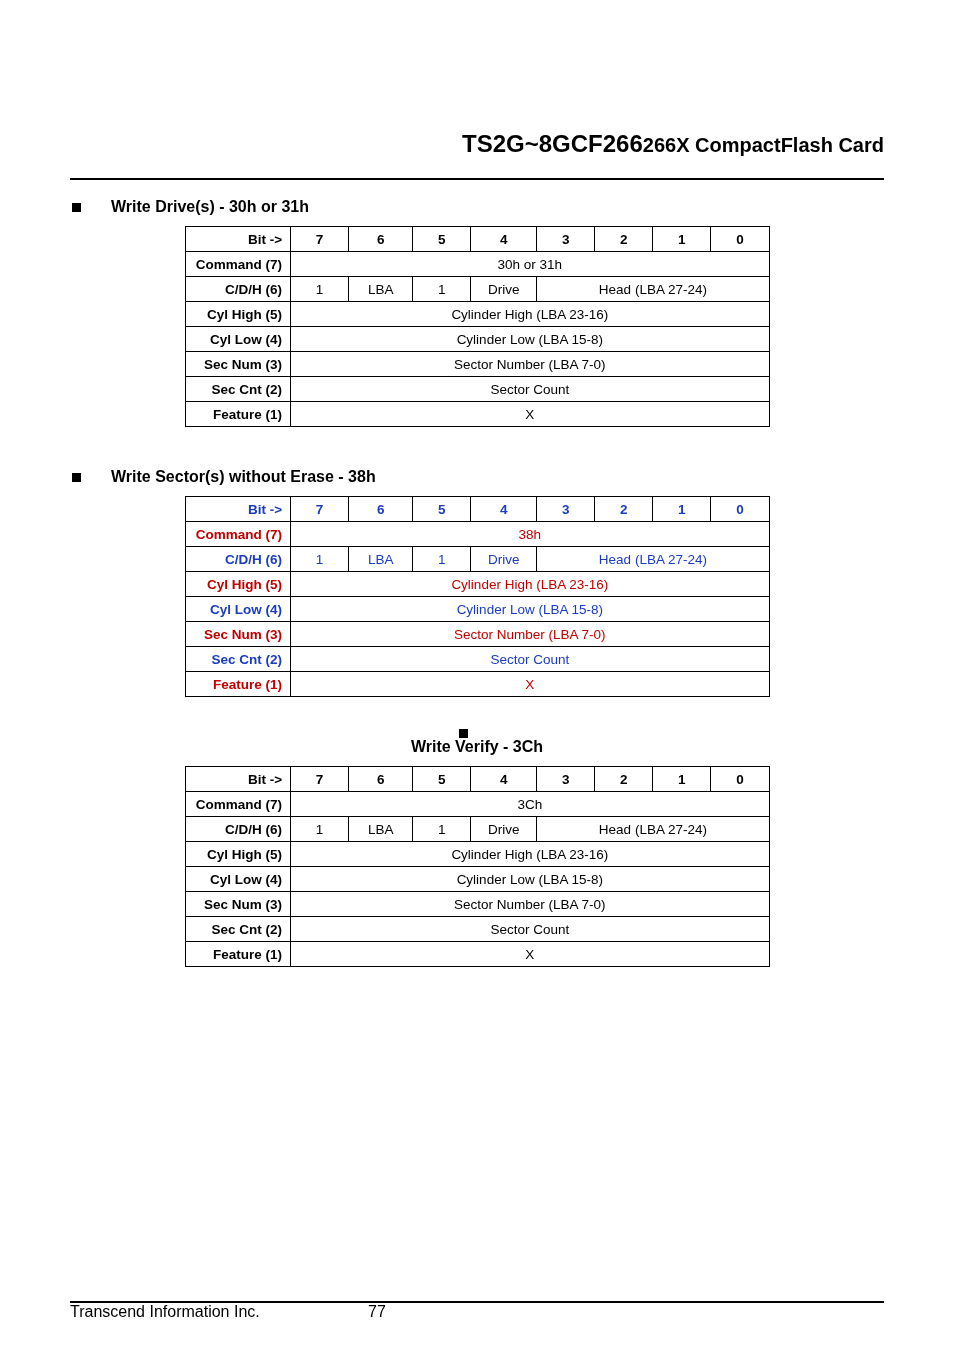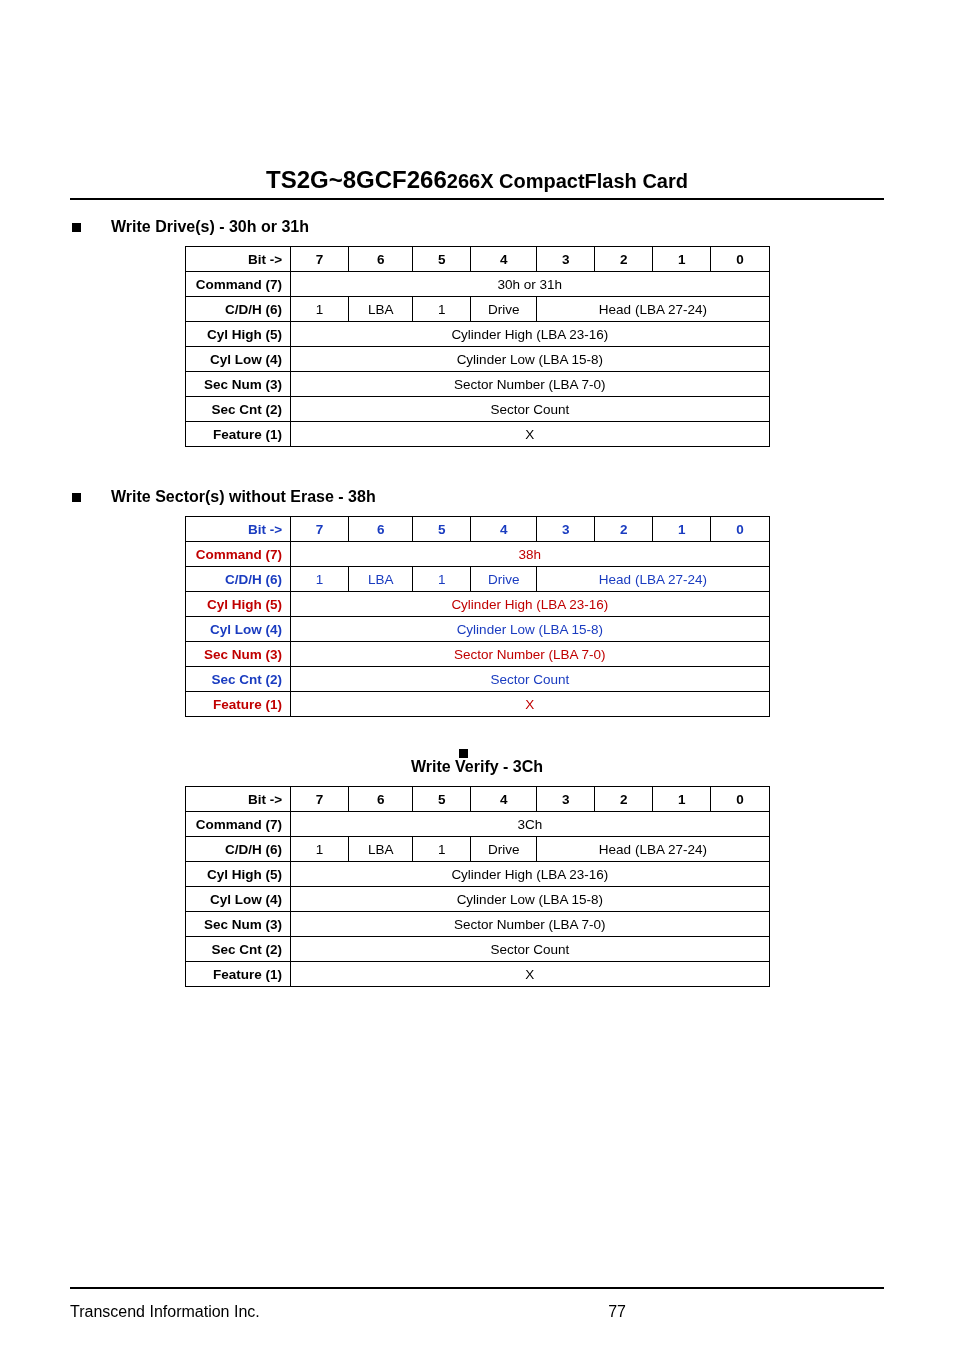--- a/index.html
+++ b/index.html
@@ -17,25 +17,25 @@
     box-sizing: border-box;
     height: 100%;
     display: flex;
     flex-direction: column;
   }
   .content {
     flex: 1;
   }
   .header-row {
     display: flex;
-    justify-content: center;
+    justify-content: flex-end;
     align-items: baseline;
     border-bottom: 2.5px solid #000;
-    padding-bottom: 4px;
-    margin-top: 106px;
+    padding-bottom: 20px;
+    margin-top: 70px;
   }
   .product {
     font-size: 24px;
     font-weight: bold;
   }
   .subtitle {
     font-size: 20px;
     font-weight: bold;
   }
   .section-head {
@@ -75,30 +75,30 @@
     padding-right: 8px;
   }
   table.reg .bitcol {
     width: 70px;
   }
   table.reg th {
     font-weight: bold;
   }
   .footer {
     border-top: 2px solid #000;
-    padding-top: 14px;
+    padding-top: 0;
     display: flex;
     font-size: 16px;
   }
   .footer-left {
     flex: 1;
   }
   .footer-center {
     flex: 1;
-    text-align: right;
+    text-align: left;
     padding-left: 40px;
   }
   .footer-right {
     flex: 1;
   }
   
   .c-red td, .c-red th { color: #c00000; }
   .c-blue td, .c-blue th { color: #1a3cc0; }
   .c-black td, .c-black th { color: #000; }
   

